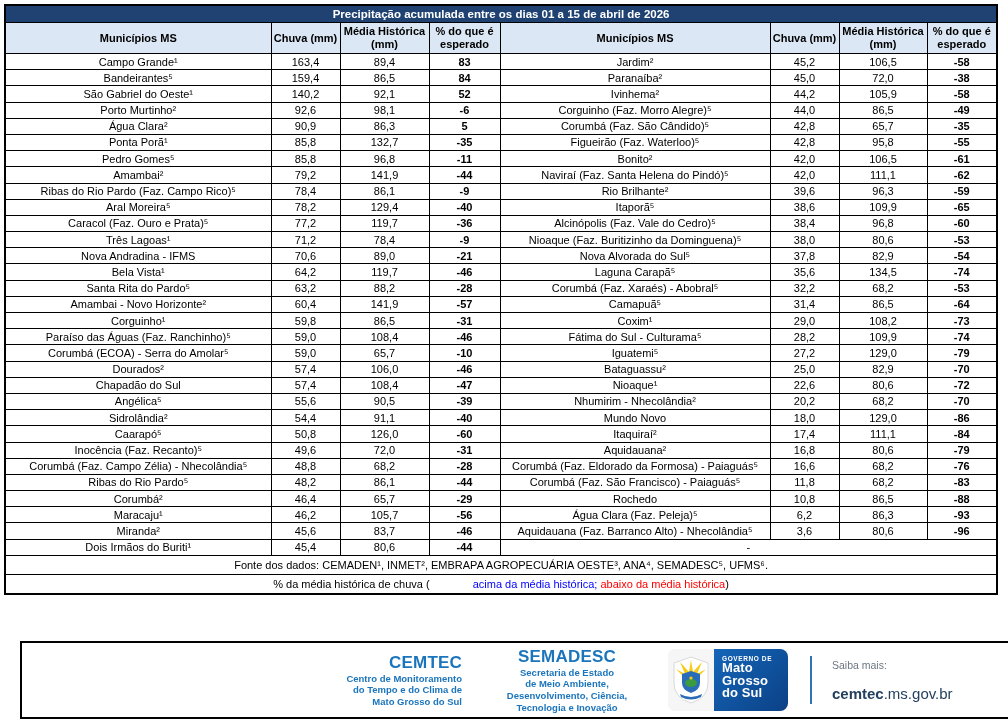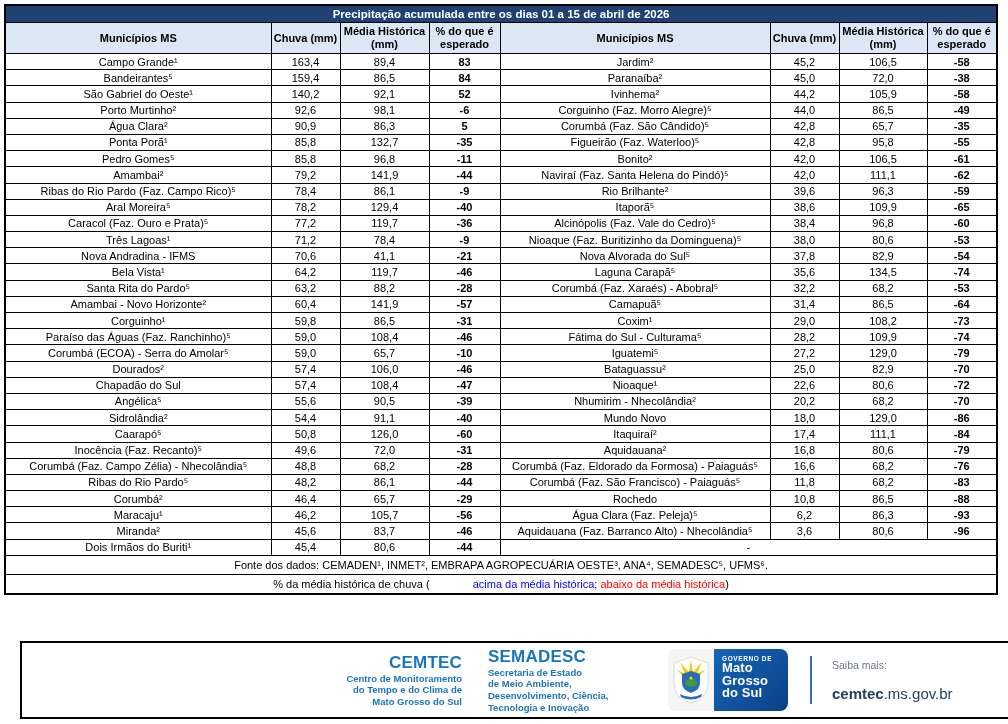--- a/index.html
+++ b/index.html
@@ -13,21 +13,21 @@
   td.pos{color:#0000FF;}
   td.neg{color:#FF0000;}
   tr.fonte-row td,tr.legend-row td{height:18px;font-size:11px;white-space:normal;}
   .legend-above{color:#0000FF;padding-left:43px;}
   .legend-below{color:#FF0000;}
   .footer-box{position:absolute;left:20px;top:641px;width:996px;height:74px;border:2px solid #000;background:#fff;display:flex;align-items:center;}
   .f-spacer{width:252px;flex:none;}
   .cemtec-block{width:188px;flex:none;text-align:right;color:#1B75BC;}
   .brand-title{font-size:17px;font-weight:bold;letter-spacing:.2px;}
   .brand-line{font-size:9.5px;font-weight:bold;line-height:1.22;}
-  .semadesc-block{width:158px;flex:none;text-align:left;color:#1B75BC;margin-left:26px;}
+  .semadesc-block{width:158px;flex:none;text-align:center;color:#1B75BC;margin-left:26px;}
   .gov-logo{flex:none;margin-left:22px;width:120px;height:62px;border-radius:8px;overflow:hidden;display:flex;box-shadow:0 0 0 1px #e2e2e2 inset;}
   .gov-shield{width:46px;background:#f6f6f6;display:flex;align-items:center;justify-content:center;}
   .gov-text{flex:1;background:linear-gradient(135deg,#1566b8 0%,#0b4186 100%);color:#fff;padding:6px 0 0 8px;}
   .gov-small{font-size:6.5px;font-weight:bold;letter-spacing:.6px;}
   .gov-big{font-size:13px;font-weight:bold;line-height:.98;letter-spacing:.1px;}
   .f-divider{width:2px;height:48px;background:#2e75b6;margin:0 20px 0 22px;flex:none;}
   .saiba-block{flex:none;}
   .saiba-label{font-size:10.5px;color:#6b7682;margin-bottom:14px;}
   .saiba-url{font-size:15px;color:#23405f;}
   .saiba-url b{font-weight:bold;}
@@ -179,21 +179,21 @@
           <td class="num">78,4</td>
           <td class="pct neg">-9</td>
           <td class="muni">Nioaque (Faz. Buritizinho da Dominguena)⁵</td>
           <td class="num">38,0</td>
           <td class="num">80,6</td>
           <td class="pct neg">-53</td>
         </tr>
         <tr>
           <td class="muni">Nova Andradina - IFMS</td>
           <td class="num">70,6</td>
-          <td class="num">41,1</td>
+          <td class="num">89,0</td>
           <td class="pct neg">-21</td>
           <td class="muni">Nova Alvorada do Sul⁵</td>
           <td class="num">37,8</td>
           <td class="num">82,9</td>
           <td class="pct neg">-54</td>
         </tr>
         <tr>
           <td class="muni">Bela Vista¹</td>
           <td class="num">64,2</td>
           <td class="num">119,7</td>

